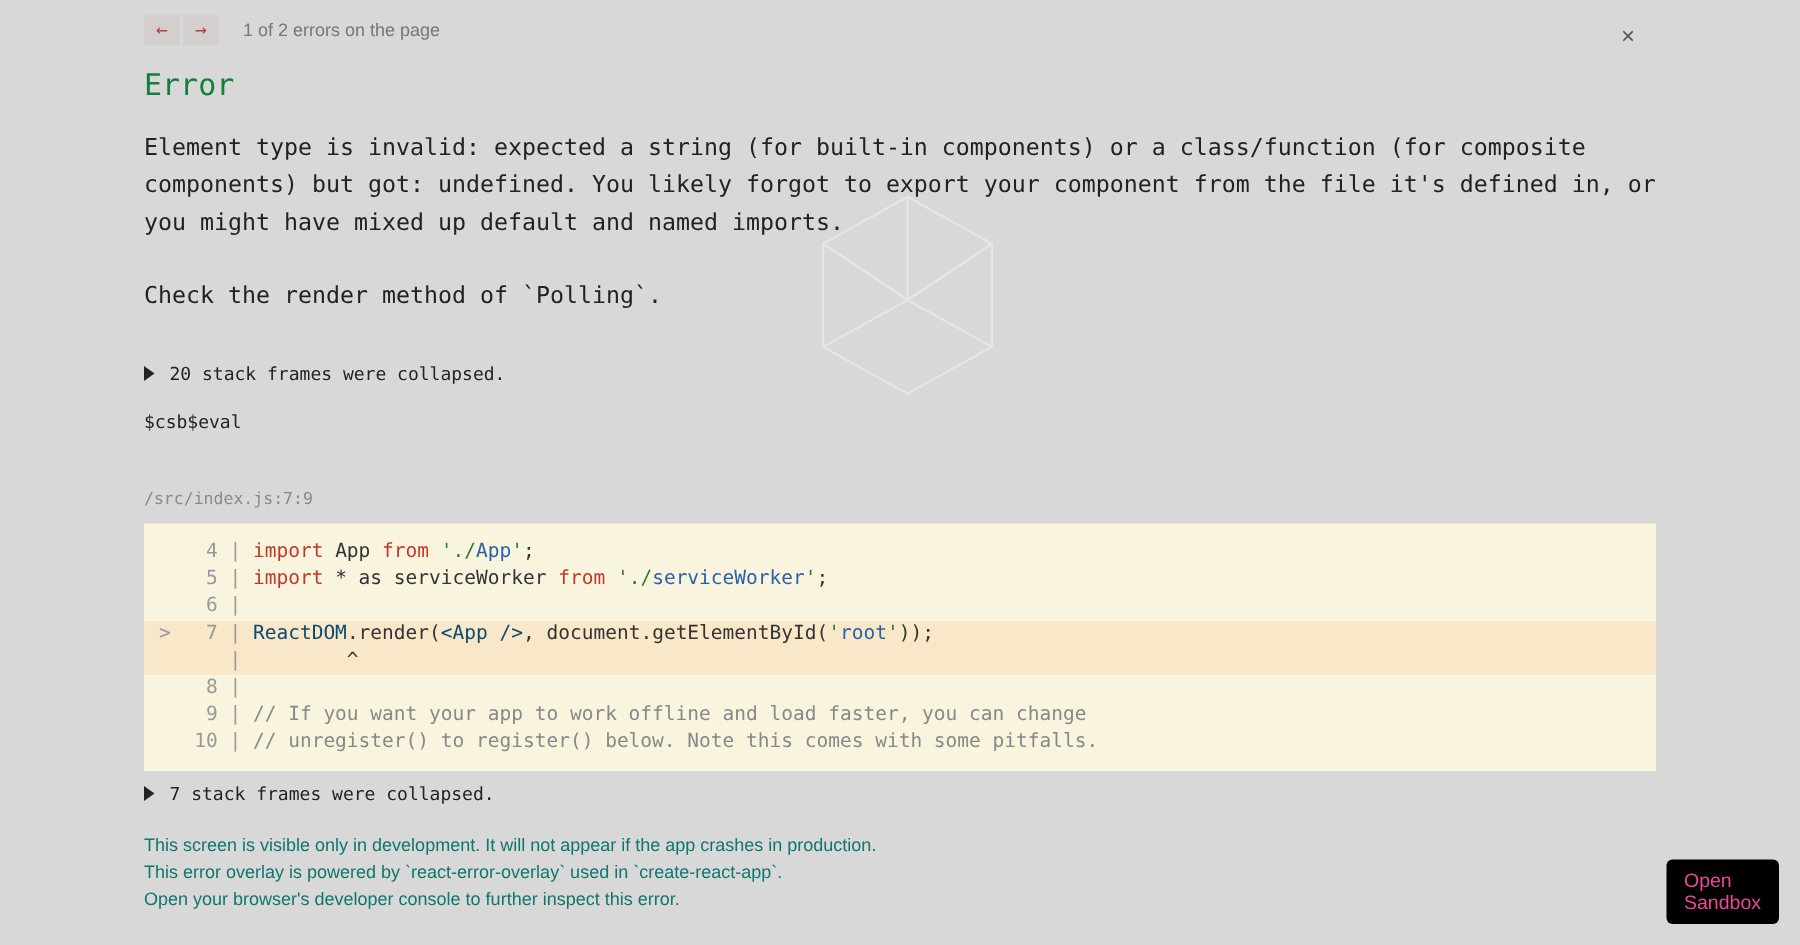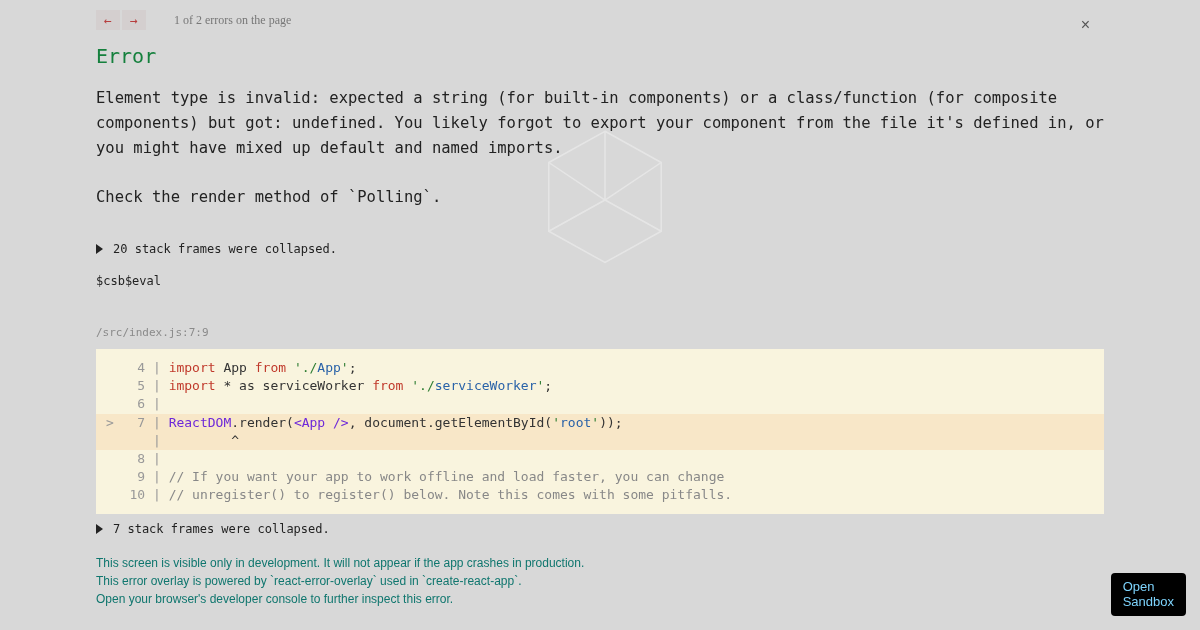--- a/index.html
+++ b/index.html
@@ -47,24 +47,24 @@
       font-family: monospace;
       font-size: 13px;
       color: #b73e3e;
       cursor: pointer;
       display: inline-flex;
       align-items: center;
       justify-content: center;
     }
     .nav-btn + .nav-btn { margin-left: -6px; }
     .nav-label {
-      font-family: Liberation Serif, serif;
+      font-family: Liberation Sans, sans-serif;
       font-size: 12px;
       color: #777;
-      margin-left: 20px;
+      margin-left: 8px;
     }
     .close-btn {
       position: absolute;
       right: 110px;
       top: 16px;
       font-size: 16px;
       color: #555;
       cursor: pointer;
     }
     .err-title {
@@ -119,41 +119,41 @@
       color: #333;
       margin-bottom: 8px;
       white-space: pre;
     }
     .code-line { padding: 0 10px; }
     .code-line .gutter { color: #999; }
     .hl-line { background: #f8e7c8; }
     .kw { color: #c0392b; }
     .str { color: #2e7d32; }
     .path { color: #2962a8; }
-    .tag { color: #6d28d9; text-align: right; }
+    .tag { color: #0c4a6e; text-align: right; }
     .cmt { color: #888; }
     .view-compiled {
       font-family: "Menlo", "Consolas", monospace;
       font-size: 12px;
       color: #999;
       cursor: pointer;
       margin-bottom: 22px;
     }
     .footer-text {
       font-size: 12px;
       color: #0f766e;
       line-height: 1.5;
       margin-top: 18px;
     }
     .open-sandbox {
       position: absolute;
       right: 14px;
       bottom: 14px;
       background: #000;
-      color: #7dd3fc;
+      color: #ec4899;
       font-size: 13px;
       padding: 6px 12px;
       border-radius: 4px;
       line-height: 1.2;
       cursor: pointer;
       z-index: 3;
     }
   </style>
 </head>
 <body>

